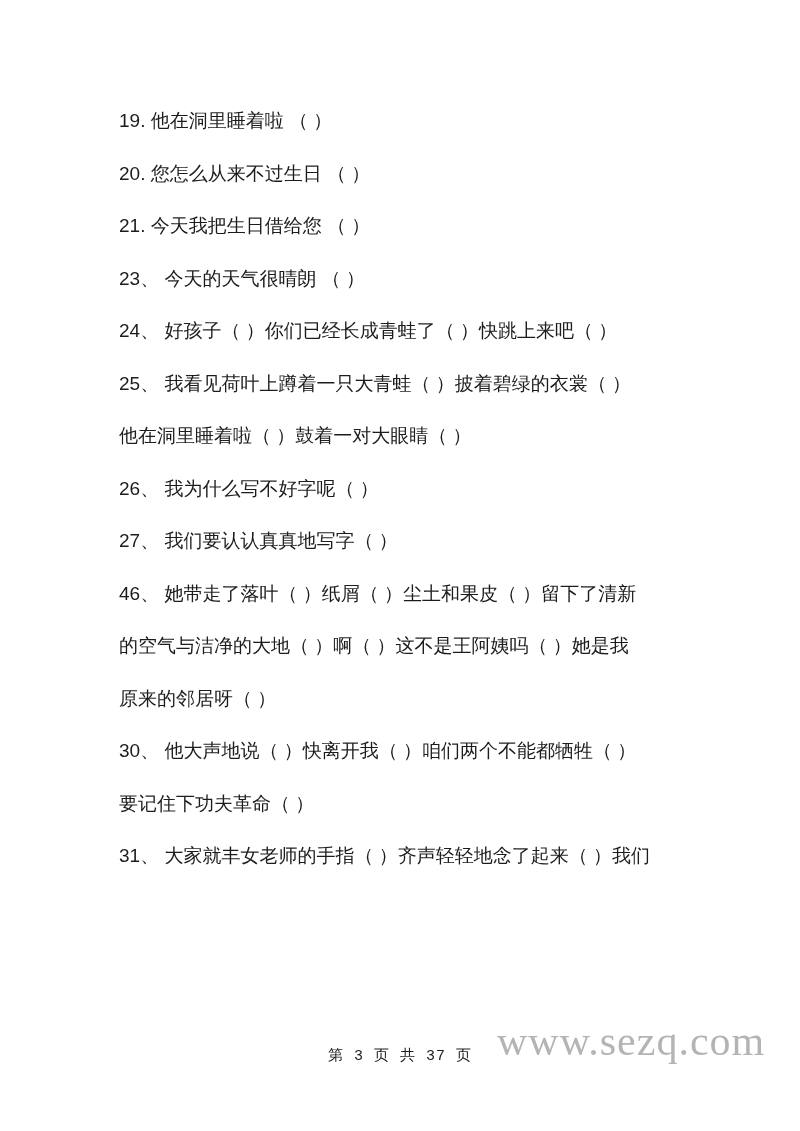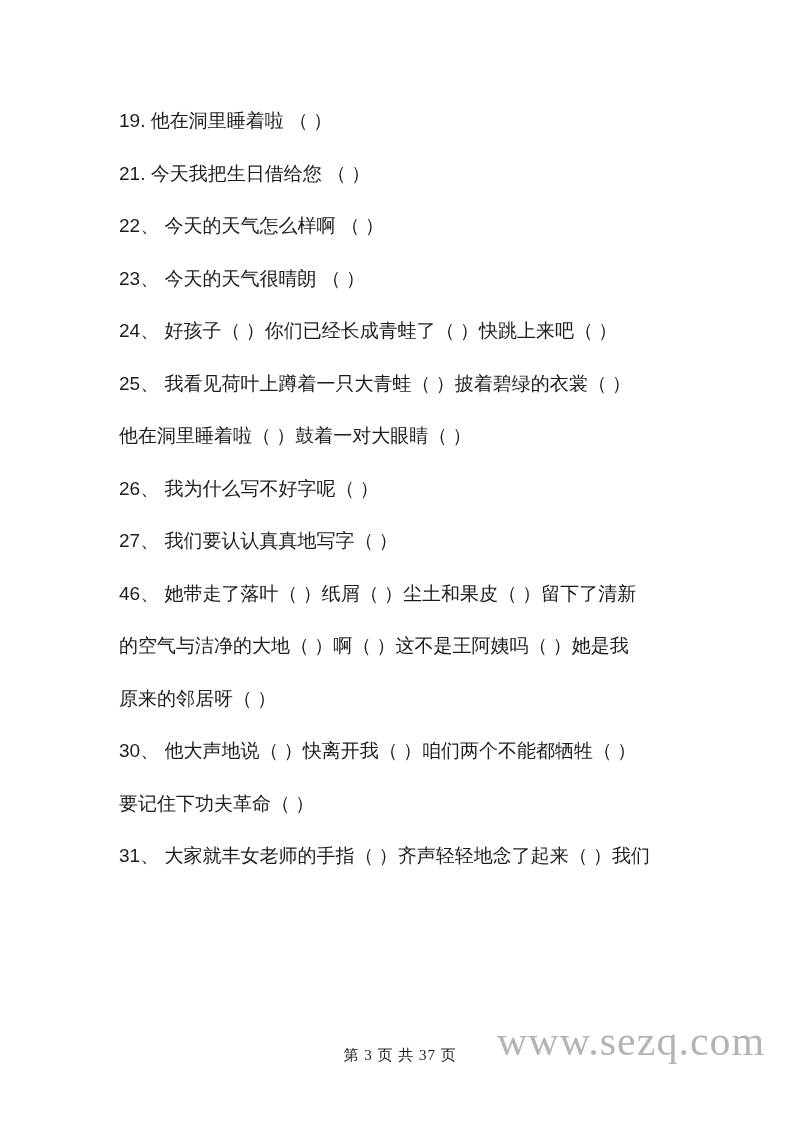--- a/index.html
+++ b/index.html
@@ -31,21 +31,21 @@
     font-size: 19px;
     color: #1c1c1c;
     white-space: nowrap;
   }
   .footer {
     position: absolute;
     left: 0;
     top: 1046px;
     width: 800px;
     text-align: center;
-    font-family: Liberation Serif, serif;
+    font-family: Liberation Mono, monospace;
     font-size: 15px;
     letter-spacing: 1px;
     color: #1c1c1c;
   }
   .watermark {
     position: absolute;
     left: 497px;
     top: 1017px;
     font-family: Liberation Serif, serif;
     font-size: 42px;
@@ -54,22 +54,22 @@
     white-space: nowrap;
   }
 </style>
 </head>
 <body>
 
 <div class="page">
 
   <div class="doc-body">
     <div class="line">19. 他在洞里睡着啦 （ ）</div>
+    <div class="line">20. 您怎么从来不过生日 （ ）</div>
     <div class="line">21. 今天我把生日借给您 （ ）</div>
-    <div class="line">22、 今天的天气怎么样啊 （ ）</div>
     <div class="line">23、 今天的天气很晴朗 （ ）</div>
     <div class="line">24、 好孩子（ ）你们已经长成青蛙了（ ）快跳上来吧（ ）</div>
     <div class="line">25、 我看见荷叶上蹲着一只大青蛙（ ）披着碧绿的衣裳（ ）</div>
     <div class="line">他在洞里睡着啦（ ）鼓着一对大眼睛（ ）</div>
     <div class="line">26、 我为什么写不好字呢（ ）</div>
     <div class="line">27、 我们要认认真真地写字（ ）</div>
     <div class="line">46、 她带走了落叶（ ）纸屑（ ）尘土和果皮（ ）留下了清新</div>
     <div class="line">的空气与洁净的大地（ ）啊（ ）这不是王阿姨吗（ ）她是我</div>
     <div class="line">原来的邻居呀（ ）</div>
     <div class="line">30、 他大声地说（ ）快离开我（ ）咱们两个不能都牺牲（ ）</div>

